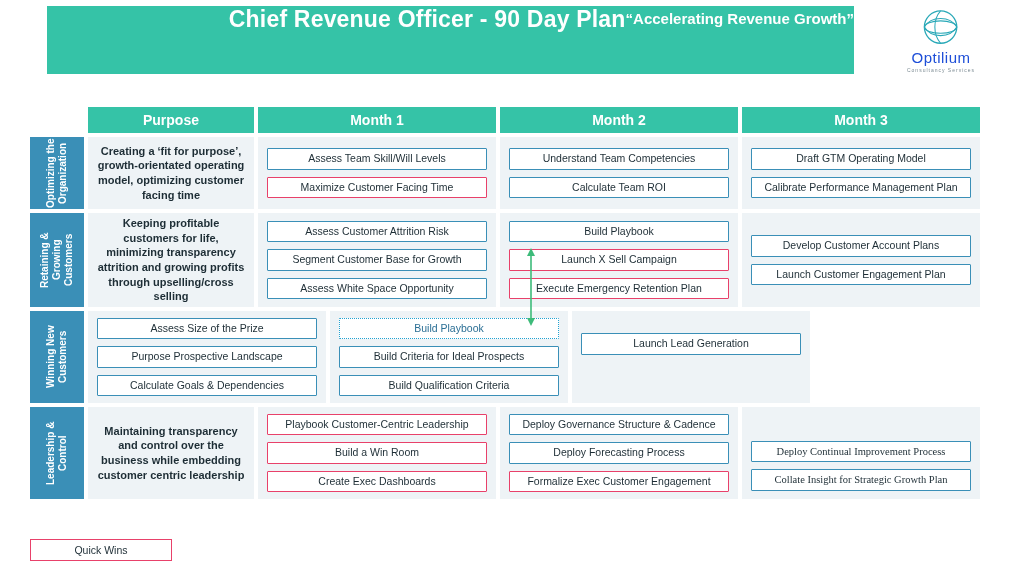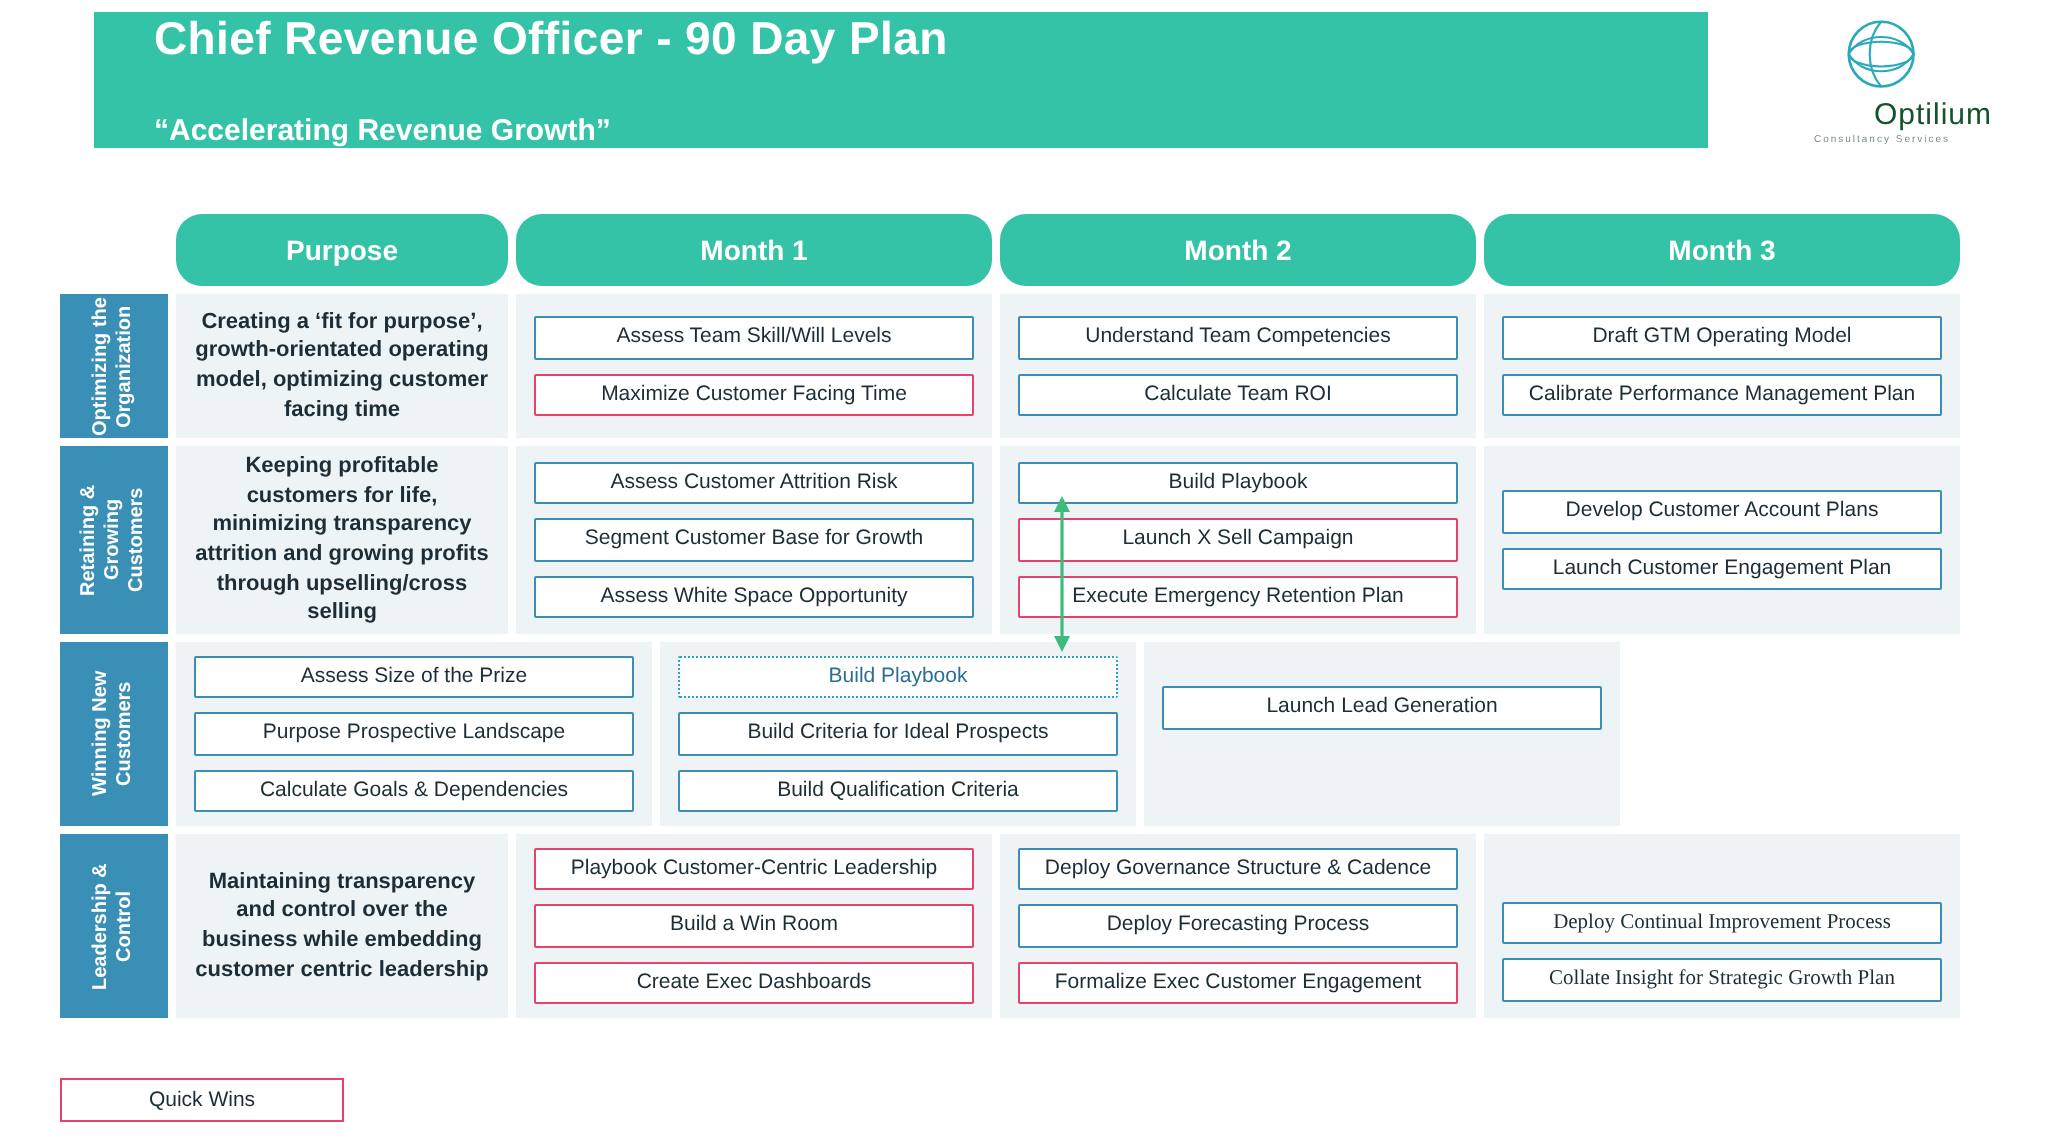--- a/index.html
+++ b/index.html
@@ -18,22 +18,22 @@
 
   
   .header-bar {
     position: absolute;
     left: 47px;
     top: 6px;
     width: 807px;
     height: 68px;
     background: #35c3a7;
     display: flex;
-    flex-direction: column;
-    justify-content: space-between;
+    flex-direction: row;
+    justify-content: flex-end;
     padding-left: 30px;
     box-sizing: border-box;
   }
   .header-title {
     color: #ffffff;
     font-size: 23px;
     font-weight: bold;
     letter-spacing: 0.2px;
     line-height: 1.15;
   }
@@ -52,24 +52,23 @@
     width: 110px;
     text-align: center;
   }
   .logo-mark {
     height: 40px;
     display: block;
     margin: 0 auto;
   }
   .logo-name {
     font-size: 15px;
-    color: #14532d;
+    color: #1d4ed8;
     letter-spacing: 0.5px;
     margin-top: 1px;
-    text-align: right;
   }
   .logo-tag {
     font-size: 5px;
     color: #7b8a92;
     letter-spacing: 1px;
     margin-top: 1px;
   }
 
   
   .matrix {
@@ -118,27 +117,26 @@
   }
   .c-purpose { width: 166px; flex: 0 0 166px; }
   .c-month   { width: 238px; flex: 0 0 238px; }
 
   
   .hcell {
     background: #35c3a7;
     color: #ffffff;
     font-size: 14px;
     font-weight: bold;
-    height: 36px;
+    height: 26px;
     display: flex;
     align-items: center;
     justify-content: center;
     margin-left: 4px;
     box-sizing: border-box;
-    border-radius: 13px;
   }
 
   .purpose-text {
     font-size: 11px;
     font-weight: bold;
     color: #1d2d35;
     text-align: center;
     line-height: 1.33;
   }
 

